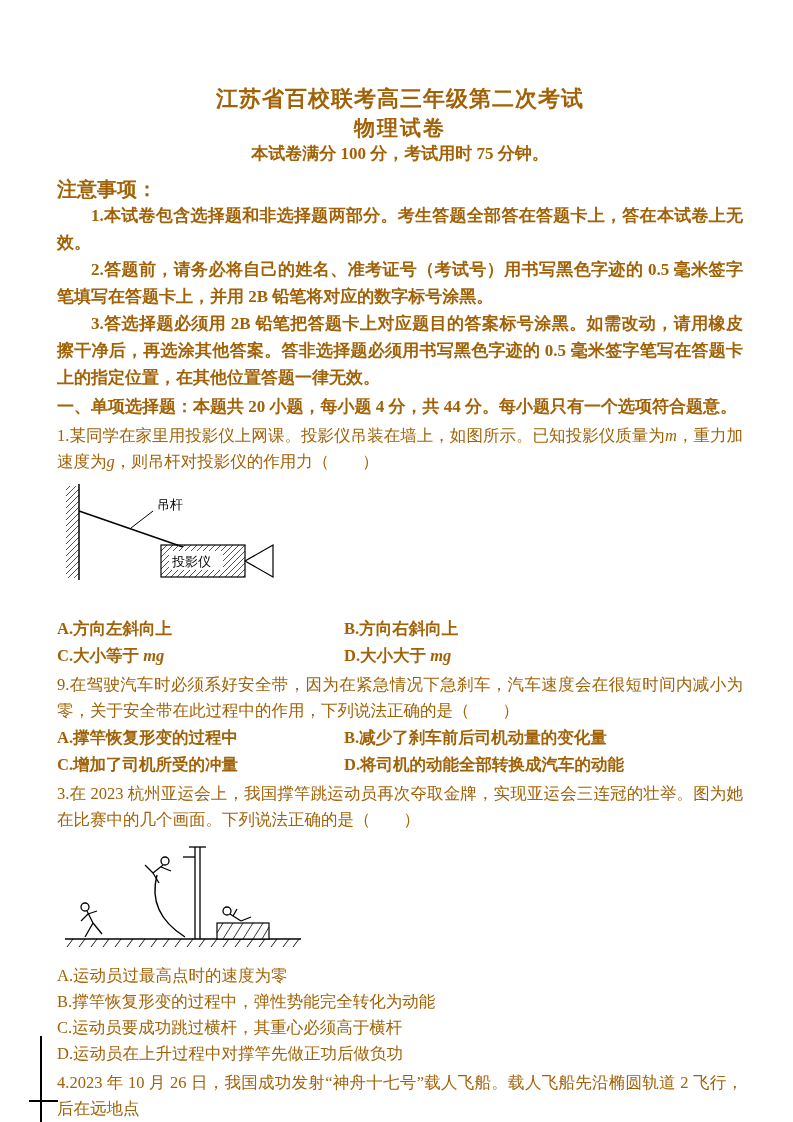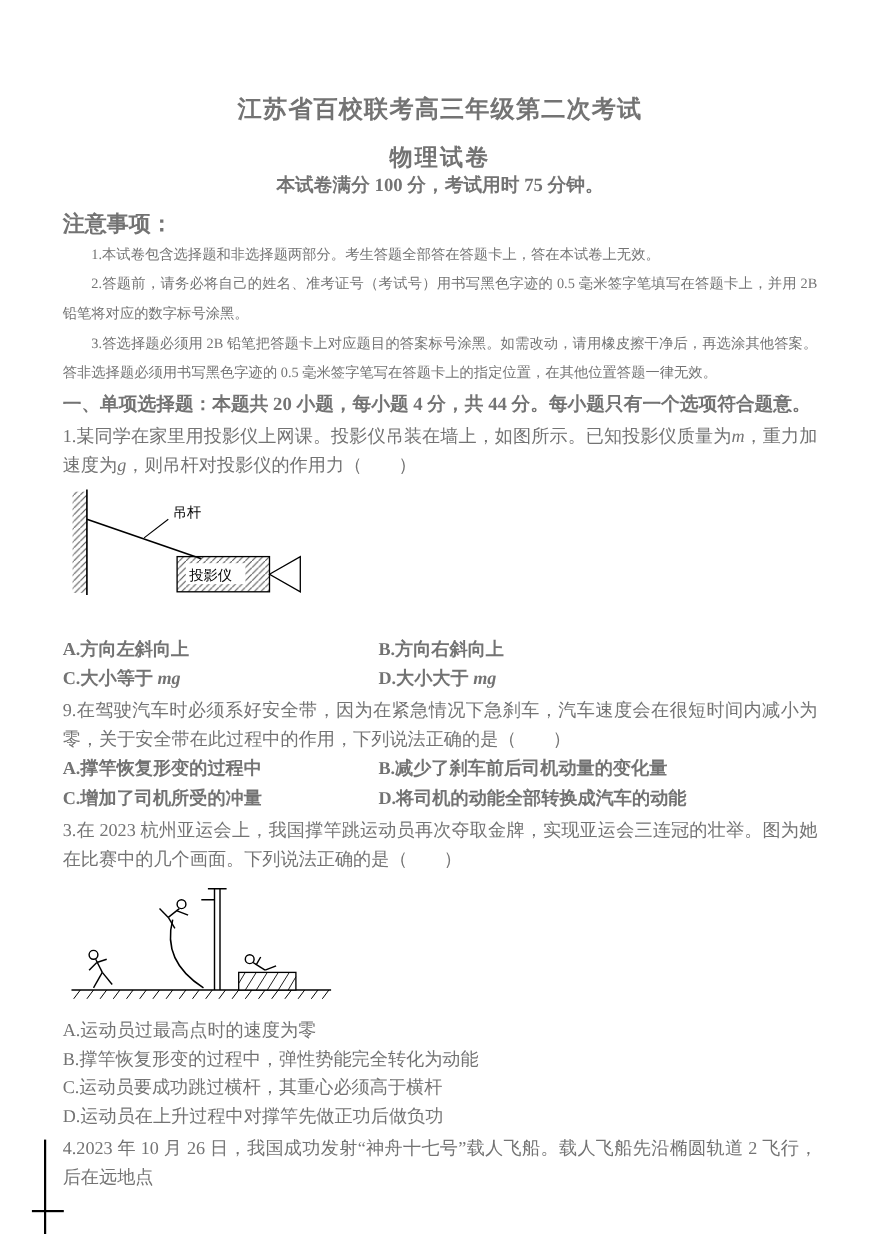--- a/index.html
+++ b/index.html
@@ -1,27 +1,27 @@
 <!DOCTYPE html>
 <html><head>
 <meta charset="utf-8">
 <style>
   * { margin:0; padding:0; box-sizing:border-box; }
   html,body { background:#9a9a9a; }
   .page {
     width:793px; height:1122px; margin:0 auto; background:#ffffff;
-    position:relative; overflow:hidden; color:#737373;
+    position:relative; overflow:hidden; color:#a16207;
     font-family:"Liberation Serif","DejaVu Serif",serif;
   }
   .content { position:absolute; left:57px; right:50px; top:84px; }
   .title { font-size:22px; font-weight:bold; text-align:center; letter-spacing:1px; }
-  .subtitle { font-size:21px; font-weight:bold; text-align:center; margin-top:15px; letter-spacing:2px; }
+  .subtitle { font-size:21px; font-weight:bold; text-align:center; letter-spacing:2px; }
   .exam-info { font-size:17px; font-weight:bold; text-align:center; }
   .notes-heading { font-size:20px; font-weight:bold; margin-top:11px; line-height:26px; }
-  .note { font-size:13px; font-weight:normal; line-height:27px; text-indent:2em; text-align:justify; }
+  .note { font-size:17px; font-weight:bold; line-height:27px; text-indent:2em; text-align:justify; }
   .section-heading { font-size:17px; font-weight:bold; line-height:27px; margin-top:2px; text-align:justify; }
   .qtext { font-size:16.5px; line-height:26px; margin-top:3px; text-align:justify; }
   .var { font-style:italic; }
   .options-grid { display:grid; grid-template-columns:287px 1fr; font-size:16.5px; line-height:27px; margin-top:0;font-weight:bold; }
   .options-list { font-size:16.5px; line-height:26px; margin-top:2px; }
   .figure { margin:8px 0 4px 4px; display:block; }
   .fig-label { font-size:13px; font-family:"Liberation Serif","DejaVu Serif",serif; }
   .mark-v { position:absolute; left:40px; top:1036px; width:2px; height:86px; background:#000; }
   .mark-h { position:absolute; left:29px; top:1100px; width:29px; height:2px; background:#000; }
 </style>

